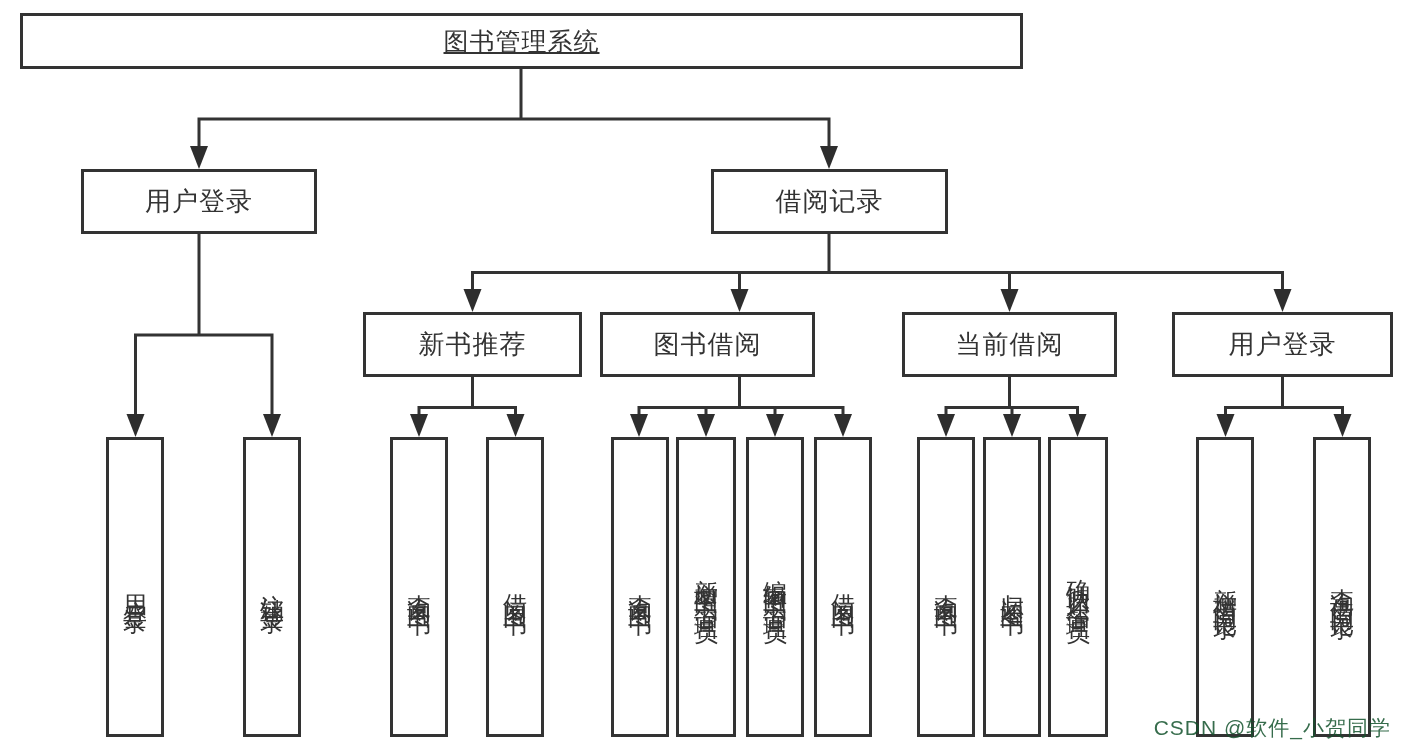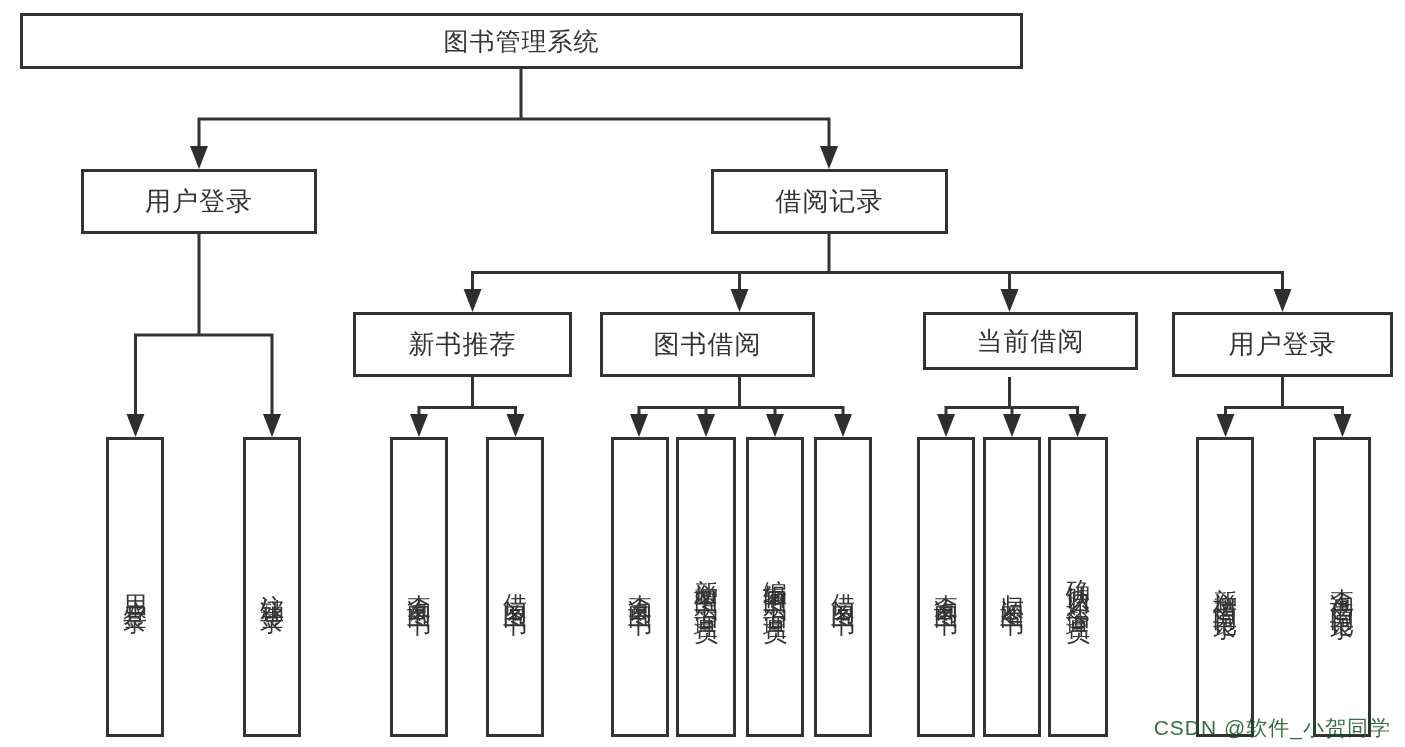--- a/index.html
+++ b/index.html
@@ -67,38 +67,38 @@
     <polygon points="766,414 784,414 775,437"></polygon>
     <polygon points="834,414 852,414 843,437"></polygon>
     <polygon points="937,414 955,414 946,437"></polygon>
     <polygon points="1003,414 1021,414 1012,437"></polygon>
     <polygon points="1068.5,414 1086.5,414 1077.5,437"></polygon>
     <polygon points="1216.5,414 1234.5,414 1225.5,437"></polygon>
     <polygon points="1333.5,414 1351.5,414 1342.5,437"></polygon>
   </g>
 </svg>
 
-<div class="box" style="left:20px;top:13px;width:1003px;height:56px;">
+<div class="box" style="left:20px;top:13px;width:1003px;height:56px;text-decoration:underline;">
   <span class="root-label">图书管理系统</span>
 </div>
 
 <div class="box" style="left:81px;top:169px;width:236px;height:65px;">
   <span class="h-label">用户登录</span>
 </div>
 <div class="box" style="left:711px;top:169px;width:237px;height:65px;">
   <span class="h-label">借阅记录</span>
 </div>
 
-<div class="box" style="left:353px;top:312px;width:219px;height:65px;font-family:Liberation Mono, monospace;">
+<div class="box" style="left:363px;top:312px;width:219px;height:65px;font-family:Liberation Mono, monospace;">
   <span class="h-label">新书推荐</span>
 </div>
 <div class="box" style="left:600px;top:312px;width:215px;height:65px;text-align:right;">
   <span class="h-label">图书借阅</span>
 </div>
-<div class="box" style="left:902px;top:312px;width:215px;height:58px;margin-left:21px;">
+<div class="box" style="left:902px;top:312px;width:215px;height:65px;">
   <span class="h-label">当前借阅</span>
 </div>
 <div class="box" style="left:1172px;top:312px;width:221px;height:65px;">
   <span class="h-label">用户登录</span>
 </div>
 
 <div class="box leaf" style="left:106px;">
   <span class="v-label">用户登录</span>
 </div>
 <div class="box leaf" style="left:243px;">

